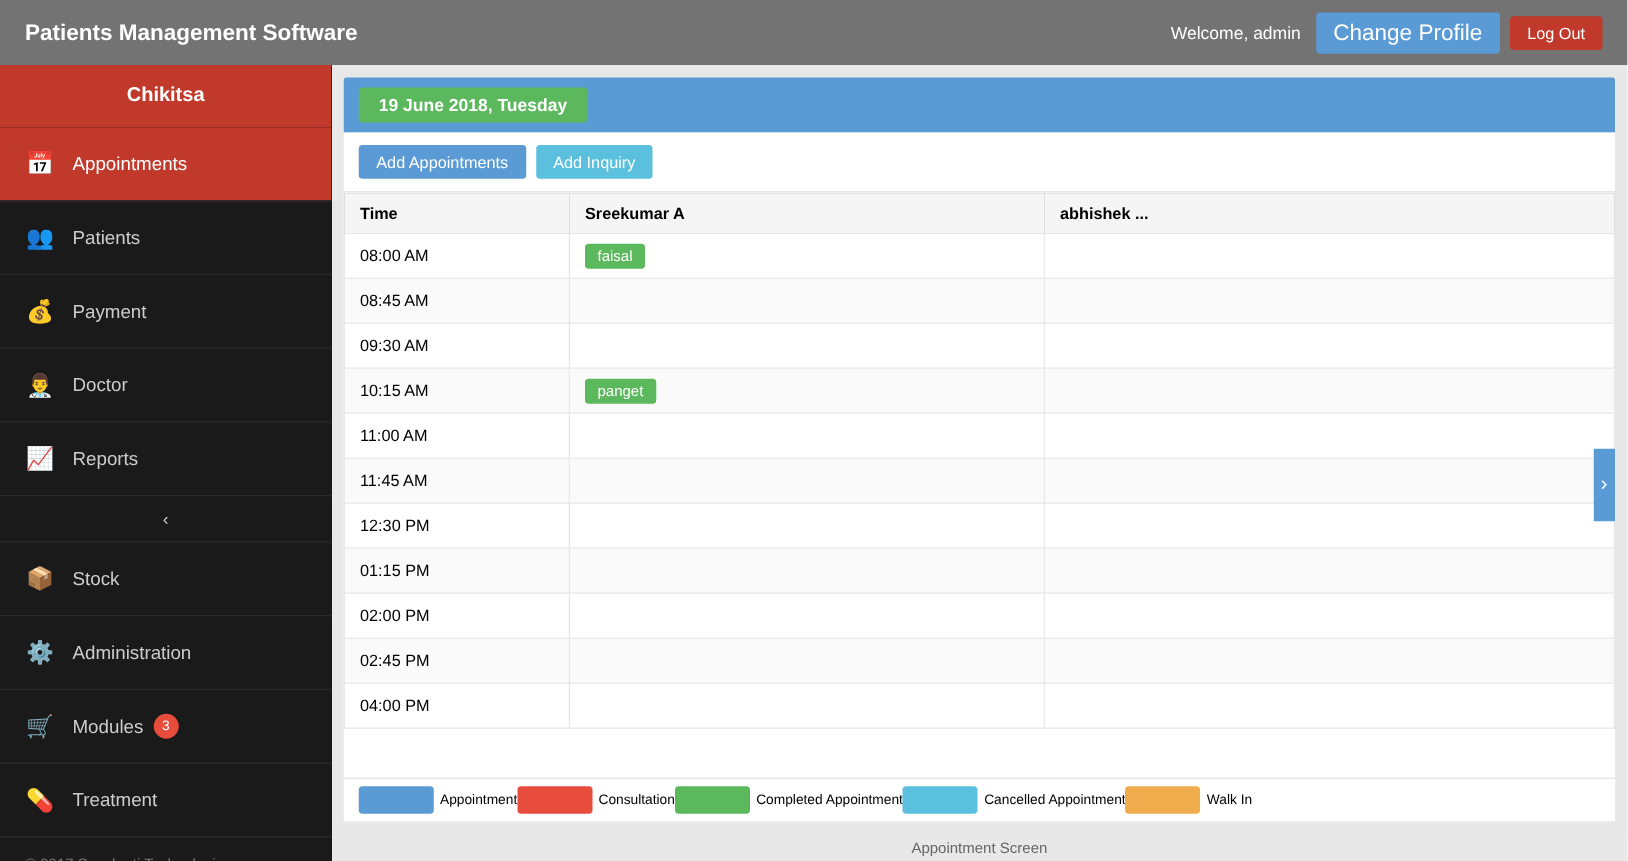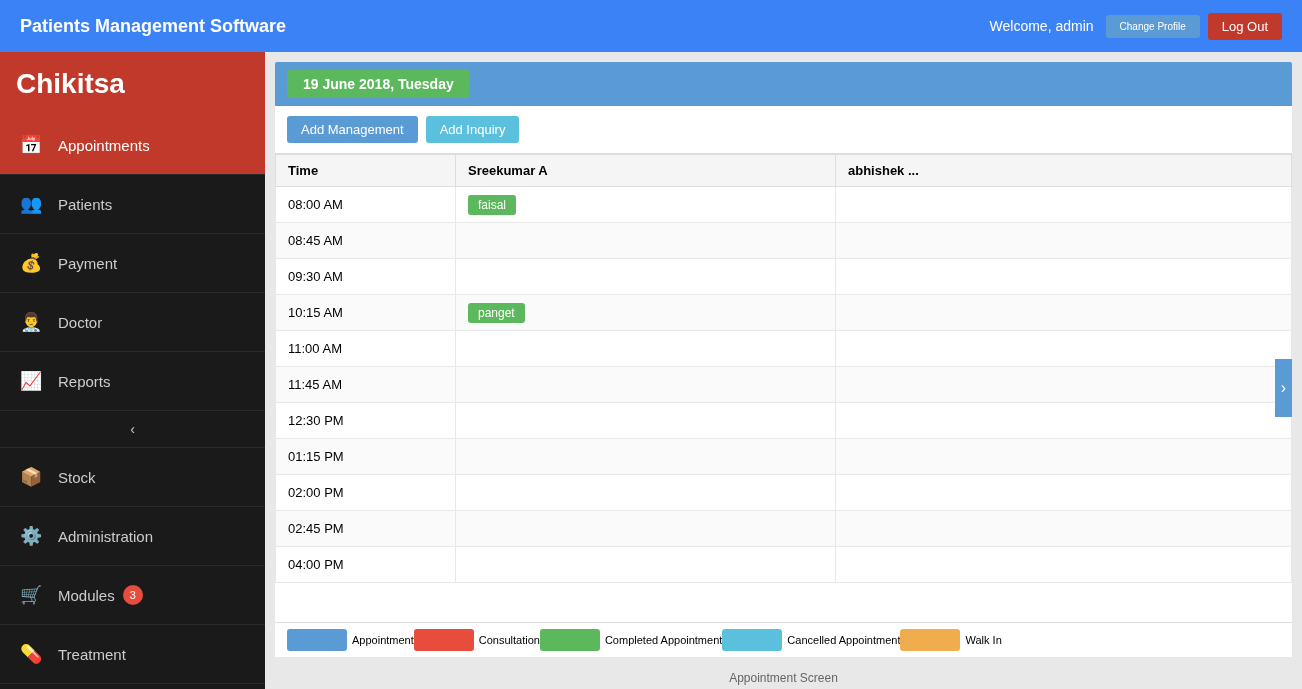--- a/index.html
+++ b/index.html
@@ -1,20 +1,20 @@
 <!DOCTYPE html>
 <html><head>
   <meta charset="utf-8">
   <style>
     * { margin: 0; padding: 0; box-sizing: border-box; }
     body { font-family: Arial, sans-serif; font-size: 14px; background: #f0f0f0; display: flex; flex-direction: column; height: 689px; overflow: hidden; }
 
     
     .top-header {
-      background: #3b82f6;
+      background: #737373;
       color: white;
       display: flex;
       align-items: center;
       padding: 0 20px;
       height: 52px;
       flex-shrink: 0;
     }
     .top-header .app-title {
       flex: 1;
       font-size: 18px;
@@ -27,21 +27,21 @@
       color: white;
     }
     .top-header .change-profile-btn {
       background: #5b9bd5;
       color: white;
       border: none;
       padding: 6px 14px;
       cursor: pointer;
       border-radius: 3px;
       margin-right: 8px;
-      font-size: 10px;
+      font-size: 18px;
     }
     .top-header .logout-btn {
       background: #c0392b;
       color: white;
       border: none;
       padding: 6px 14px;
       cursor: pointer;
       border-radius: 3px;
       font-size: 13px;
     }
@@ -58,22 +58,22 @@
       width: 265px;
       background: #1a1a1a;
       display: flex;
       flex-direction: column;
       flex-shrink: 0;
       overflow-y: auto;
     }
     .sidebar-brand {
       background: #c0392b;
       color: white;
-      text-align: left;
-      font-size: 28px;
+      text-align: center;
+      font-size: 16px;
       font-weight: bold;
       padding: 16px;
       flex-shrink: 0;
     }
     .sidebar-item {
       display: flex;
       align-items: center;
       padding: 18px 20px;
       color: #ccc;
       cursor: pointer;
@@ -327,21 +327,21 @@
   </div>
 
   <div class="content-area">
     <div class="calendar-container">
 
       <div class="calendar-header-bar">
         <span class="date-badge">19 June 2018, Tuesday</span>
       </div>
 
       <div class="calendar-toolbar">
-        <button class="toolbar-btn btn-blue">Add Management</button>
+        <button class="toolbar-btn btn-blue">Add Appointments</button>
         <button class="toolbar-btn btn-teal">Add Inquiry</button>
       </div>
 
       <div class="appointment-table-wrapper" style="position:relative;">
         <table class="appointment-table">
           <thead>
             <tr>
               <th style="width:180px;margin-top:46px;">Time</th>
               <th style="width:380px;">Sreekumar A</th>
               <th>abhishek ...</th>

